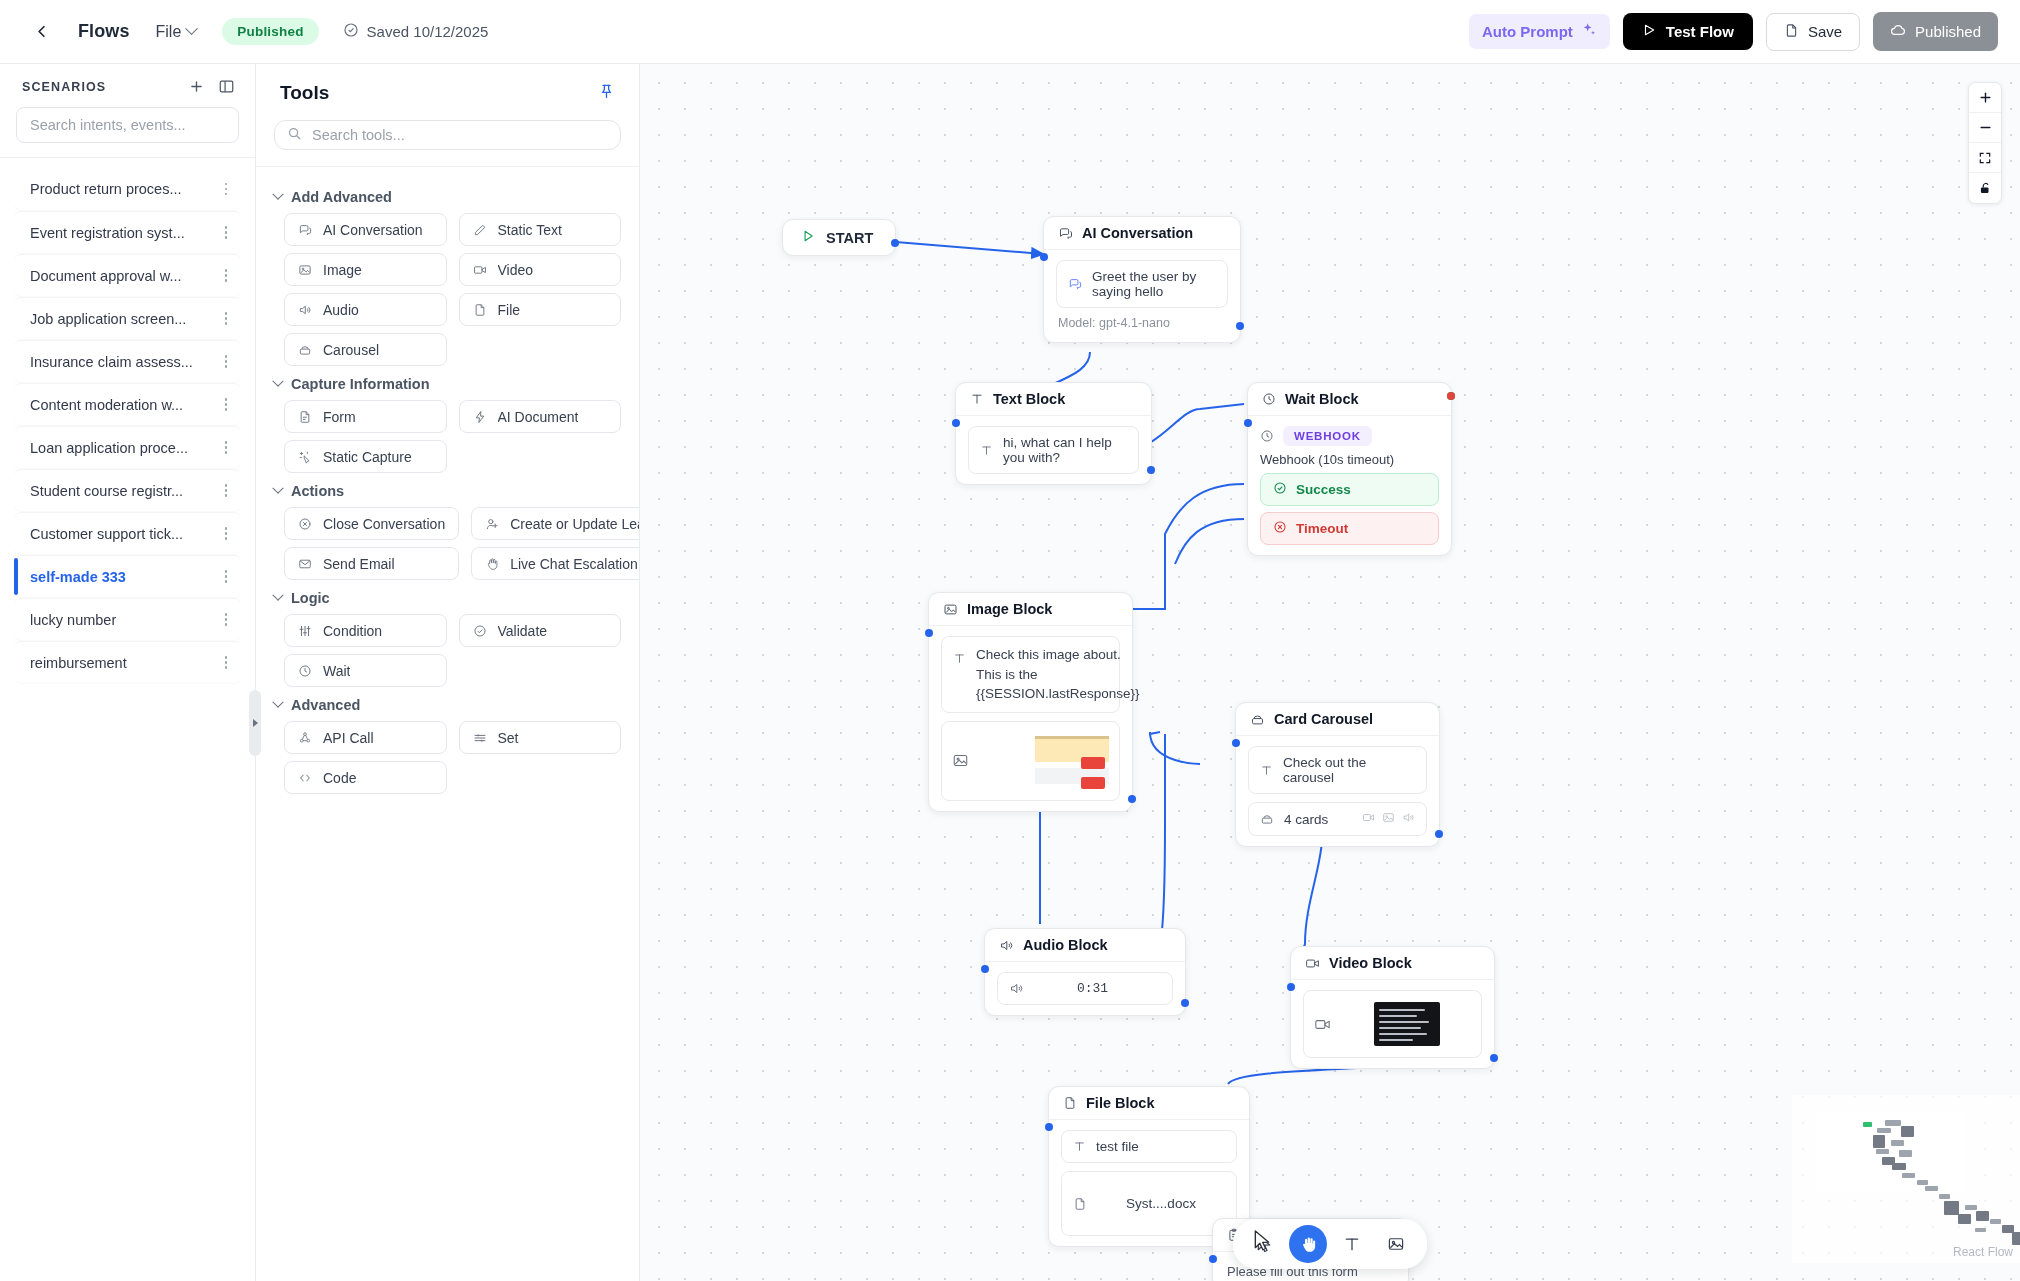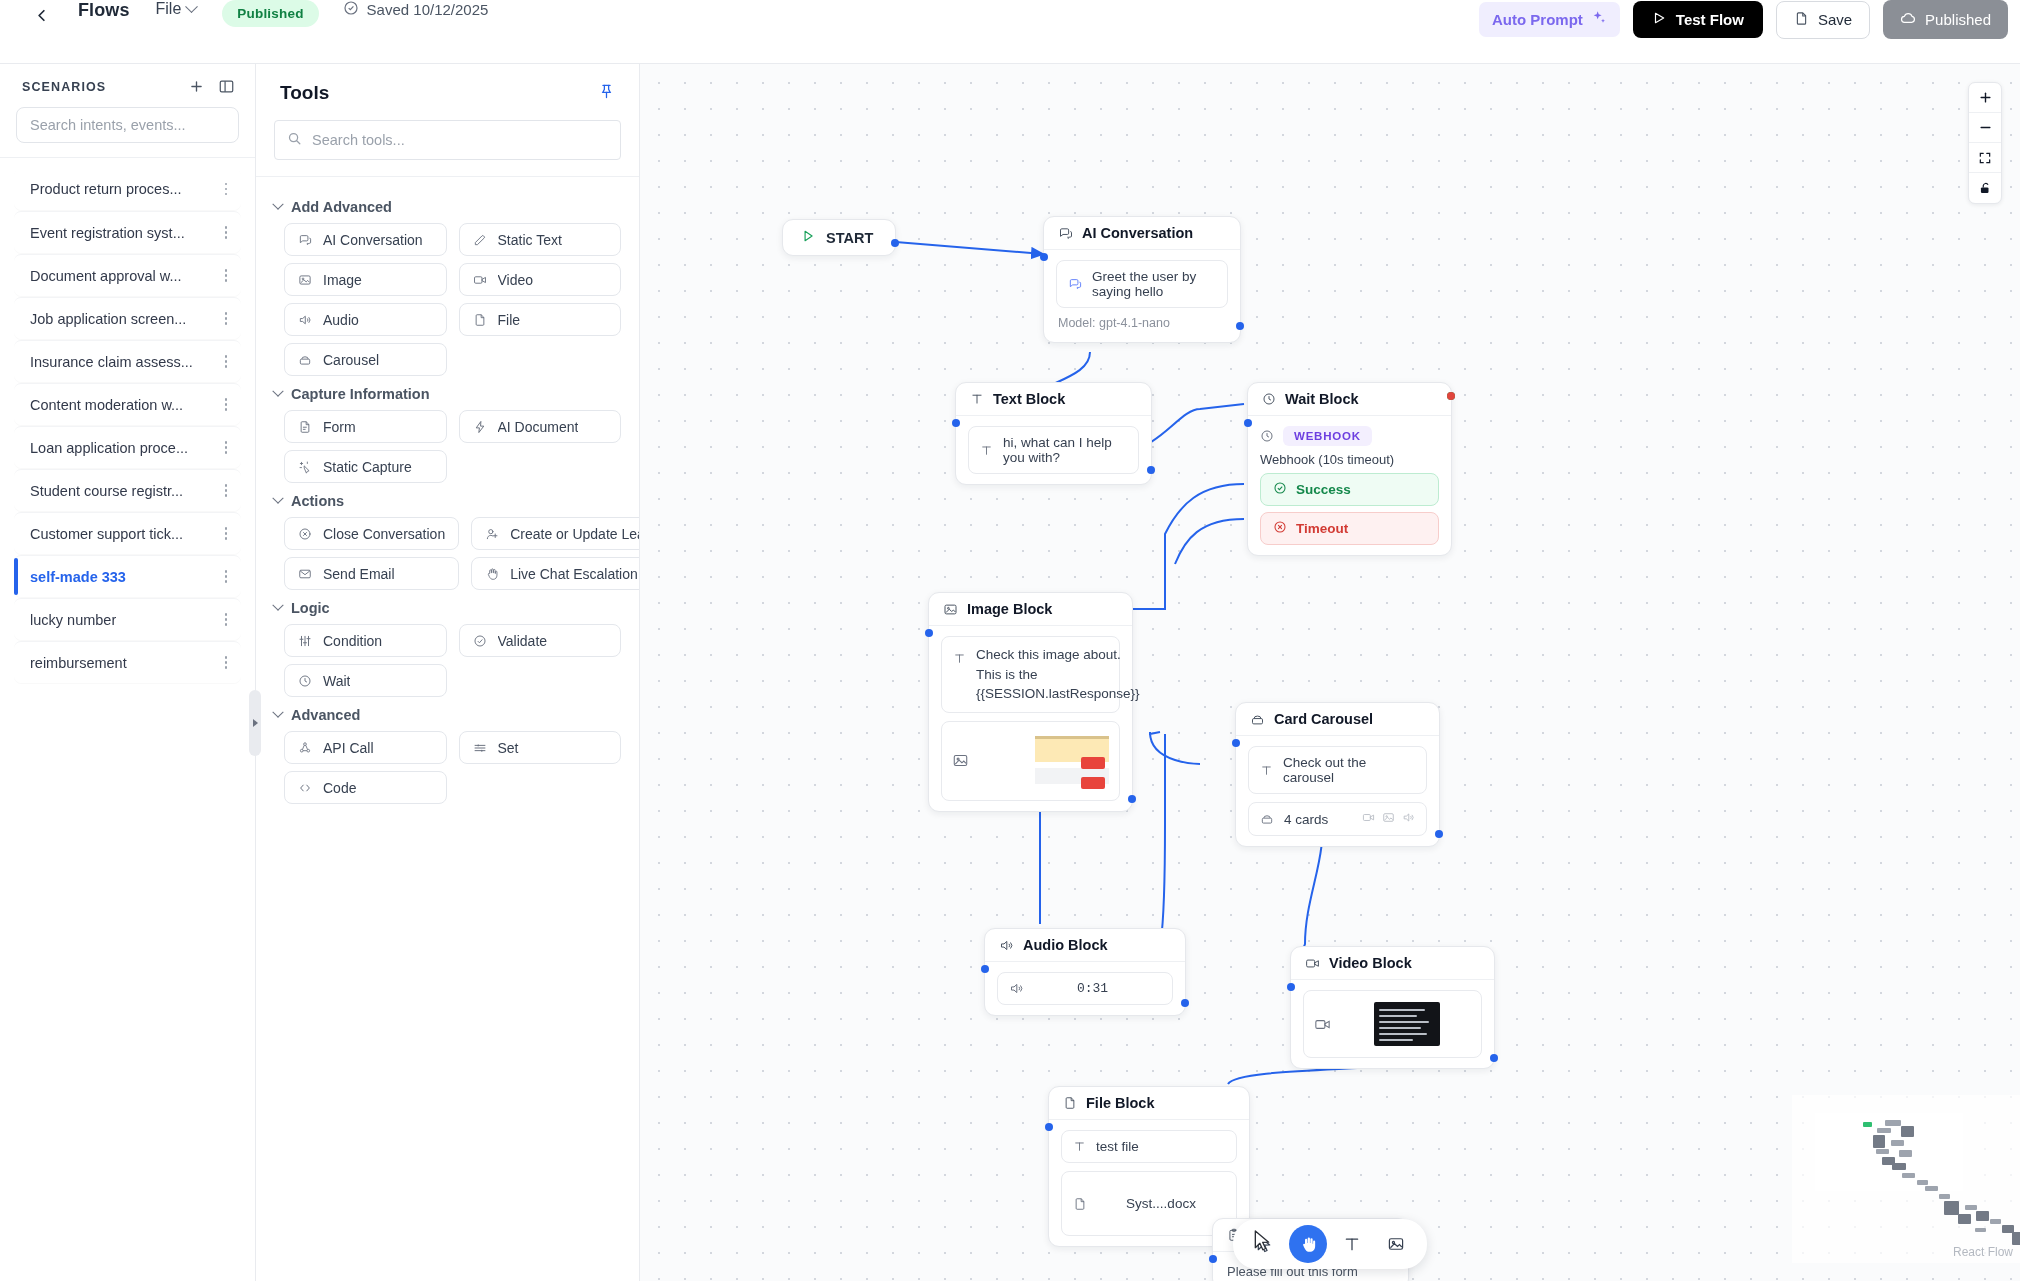--- a/index.html
+++ b/index.html
@@ -8,23 +8,23 @@
     font-family: "Liberation Sans", sans-serif;
     background: #ffffff;
     overflow: hidden;
     color: #1f2937;
   }
   .app { position: relative; width: 2020px; height: 1281px; display: flex; flex-direction: column; }
 
   
   .topbar {
     height: 64px; flex: 0 0 64px;
-    display: flex; align-items: flex-start;
+    display: flex; align-items: center;
     border-bottom: 1px solid #e9ebef;
-    background: #fff; padding: 0 12px 0 26px;
+    background: #fff; padding: 0 22px 0 26px;
     position: relative; z-index: 30;
   }
   .back-btn {
     width: 30px; height: 30px; display: flex; align-items: center; justify-content: center;
     cursor: pointer; color: #1f2937;
   }
   .brand { font-size: 18px; font-weight: 700; margin-left: 22px; letter-spacing: .1px; }
   .file-menu {
     display: flex; align-items: center; gap: 6px;
     margin-left: 26px; font-size: 16px; color: #374151; cursor: pointer;
@@ -109,22 +109,22 @@
   
   .tools {
     width: 384px; flex: 0 0 384px; background: #fff;
     border-right: 1px solid #e9ebef; display: flex; flex-direction: column;
   }
   .tools-head { display: flex; align-items: center; padding: 18px 24px 10px 24px; }
   .tools-title { font-size: 19px; font-weight: 700; color: #111827; }
   .pin { margin-left: auto; cursor: pointer; color: #2563eb; }
   .tools-search-wrap { padding: 6px 18px 16px 18px; border-bottom: 1px solid #eef0f3; }
   .tools-search-box {
-    position: relative; width: 100%; height: 40px;
-    border: 1px solid #e2e5ea; border-radius: 4px; display: flex; align-items: center;
+    position: relative; width: 100%; height: 30px;
+    border: 1px solid #e2e5ea; border-radius: 12px; display: flex; align-items: center;
     padding: 0 12px; gap: 10px; background: #fff;
   }
   .tools-search-box input {
     border: 0; outline: 0; font-size: 14.5px; color: #374151;
     font-family: inherit; width: 100%; background: transparent;
   }
   .tools-search-box input::placeholder { color: #9aa1ab; }
   .tools-body { flex: 1; overflow: hidden; padding: 12px 18px 0 18px; }
   .group-head {
     display: flex; align-items: center; gap: 9px;

